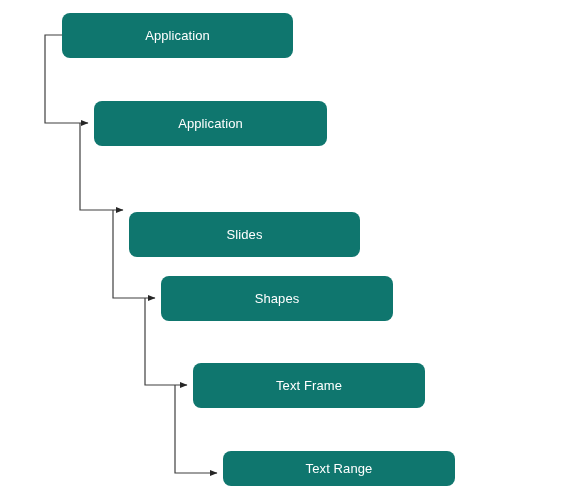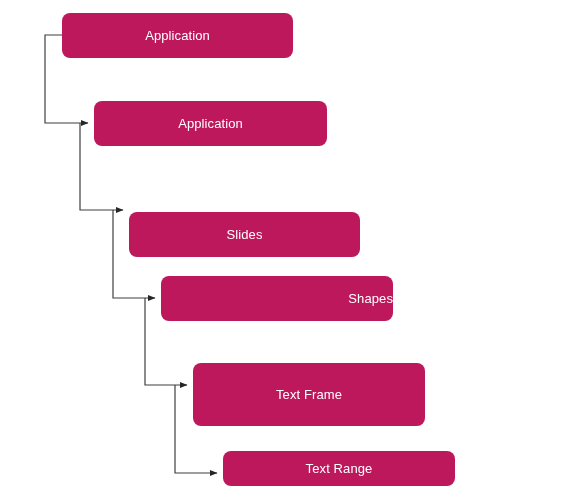--- a/index.html
+++ b/index.html
@@ -24,21 +24,21 @@
     position: absolute;
     left: 0;
     top: 0;
     width: 579px;
     height: 497px;
     pointer-events: none;
   }
   .node-box {
     position: absolute;
     box-sizing: border-box;
-    background: #be185d;
+    background: #0f766e;
     border-radius: 8px;
     display: flex;
     align-items: center;
     justify-content: center;
     color: #FFFFFF;
     font-family: "Liberation Sans", sans-serif;
     font-size: 13px;
     font-weight: 400;
     letter-spacing: 0.1px;
     line-height: 1;
@@ -87,25 +87,25 @@
   </div>
 
   <div class="node-box" style="left:94px; top:101px; width:233px; height:45px;">
     <span class="node-label">Application</span>
   </div>
 
   <div class="node-box" style="left:129px; top:188px; width:231px; height:45px;margin-top:24px;">
     <span class="node-label">Slides</span>
   </div>
 
-  <div class="node-box" style="left:161px; top:276px; width:232px; height:45px;justify-content:flex-end;">
+  <div class="node-box" style="left:161px; top:276px; width:232px; height:45px;">
     <span class="node-label">Shapes</span>
   </div>
 
-  <div class="node-box" style="left:193px; top:363px; width:232px; height:63px;">
+  <div class="node-box" style="left:193px; top:363px; width:232px; height:45px;">
     <span class="node-label">Text Frame</span>
   </div>
 
   <div class="node-box" style="left:223px; top:451px; width:232px; height:35px;">
     <span class="node-label">Text Range</span>
   </div>
 
 </div>
 
 </body></html>

